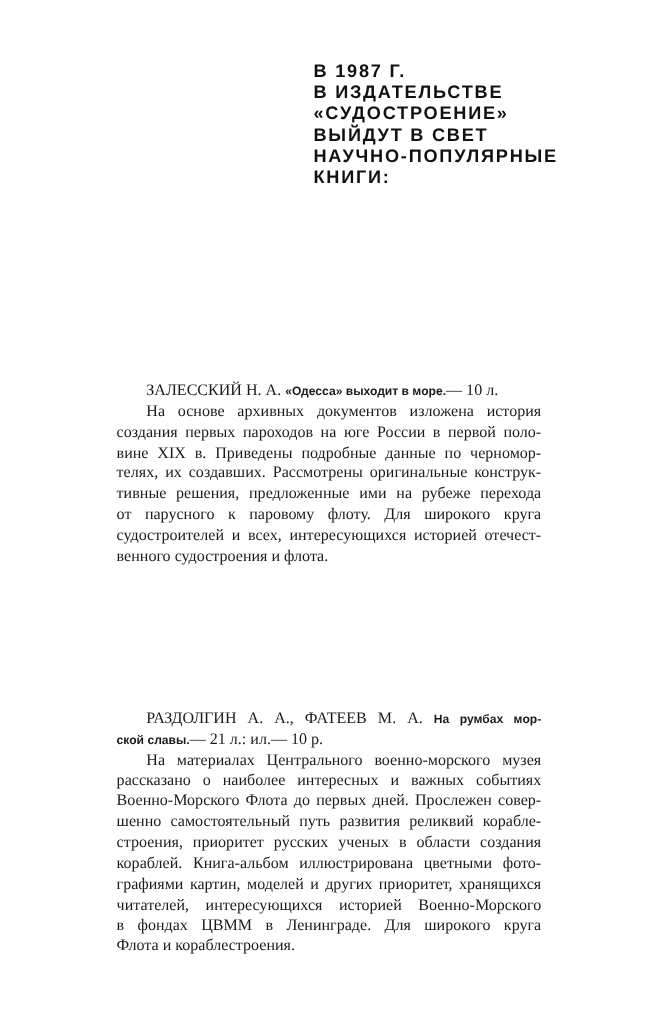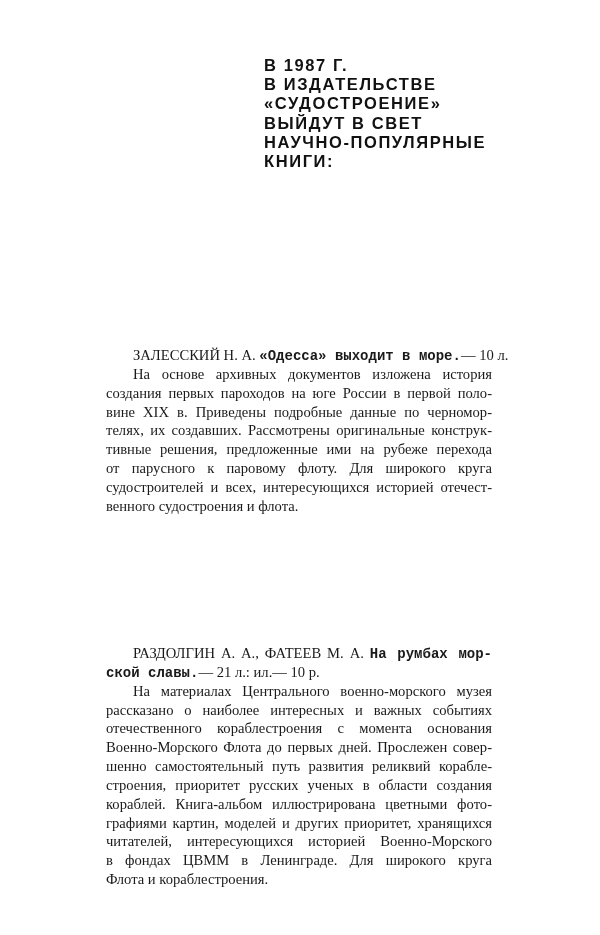--- a/index.html
+++ b/index.html
@@ -1,27 +1,27 @@
 <!DOCTYPE html>
 <html><head>
 <meta charset="utf-8">
 <style>
   html, body { margin:0; padding:0; background:#ffffff; }
   body { width:600px; height:935px; position:relative; overflow:hidden;
          font-family:"Liberation Serif","DejaVu Serif",serif; color:#1a1a1a; }
   .heading { position:absolute; left:264px; top:56px; width:280px;
              font-family:"Liberation Sans","DejaVu Sans",sans-serif; font-weight:bold;
              font-size:16.5px; line-height:19.2px; letter-spacing:1.6px; color:#111; }
-  .heading div { white-space:nowrap; }
+  .heading div { white-space:nowrap;margin-left:21px; }
   .entry { position:absolute; left:106px; width:386px; font-size:14.6px; }
   .line { height:18.85px; line-height:18.85px; white-space:nowrap;
           text-align:justify; text-align-last:justify; }
   .line.last { text-align-last:left; }
   .line.indent { padding-left:27px; }
-  b { font-weight:bold; font-family:Liberation Mono, monospace; font-size:14px; }
+  b { font-weight:bold; font-family:Liberation Sans, sans-serif; font-size:11px; }
 </style>
 </head>
 <body>
 
 <div class="heading">
   <div>В 1987 Г.</div>
   <div>В ИЗДАТЕЛЬСТВЕ</div>
   <div>«СУДОСТРОЕНИЕ»</div>
   <div>ВЫЙДУТ В СВЕТ</div>
   <div>НАУЧНО-ПОПУЛЯРНЫЕ</div>
@@ -46,21 +46,20 @@
 <div class="entry" style="top:644px;">
   <div class="line indent">
     <span>РАЗДОЛГИН А. А., ФАТЕЕВ М. А.</span>
     <b>На румбах мор-</b>
   </div>
   <div class="line last">
     <b>ской славы.</b><span>— 21 л.: ил.— 10 р.</span>
   </div>
   <div class="line indent">На материалах Центрального военно-морского музея</div>
   <div class="line">рассказано о наиболее интересных и важных событиях</div>
-  <div class="line">отечественного кораблестроения с момента основания</div>
   <div class="line">Военно-Морского Флота до первых дней. Прослежен совер-</div>
   <div class="line">шенно самостоятельный путь развития реликвий корабле-</div>
   <div class="line">строения, приоритет русских ученых в области создания</div>
   <div class="line">кораблей. Книга-альбом иллюстрирована цветными фото-</div>
   <div class="line">графиями картин, моделей и других приоритет, хранящихся</div>
   <div class="line">читателей, интересующихся историей Военно-Морского</div>
   <div class="line">в фондах ЦВММ в Ленинграде. Для широкого круга</div>
   <div class="line last">Флота и кораблестроения.</div>
 </div>
 

